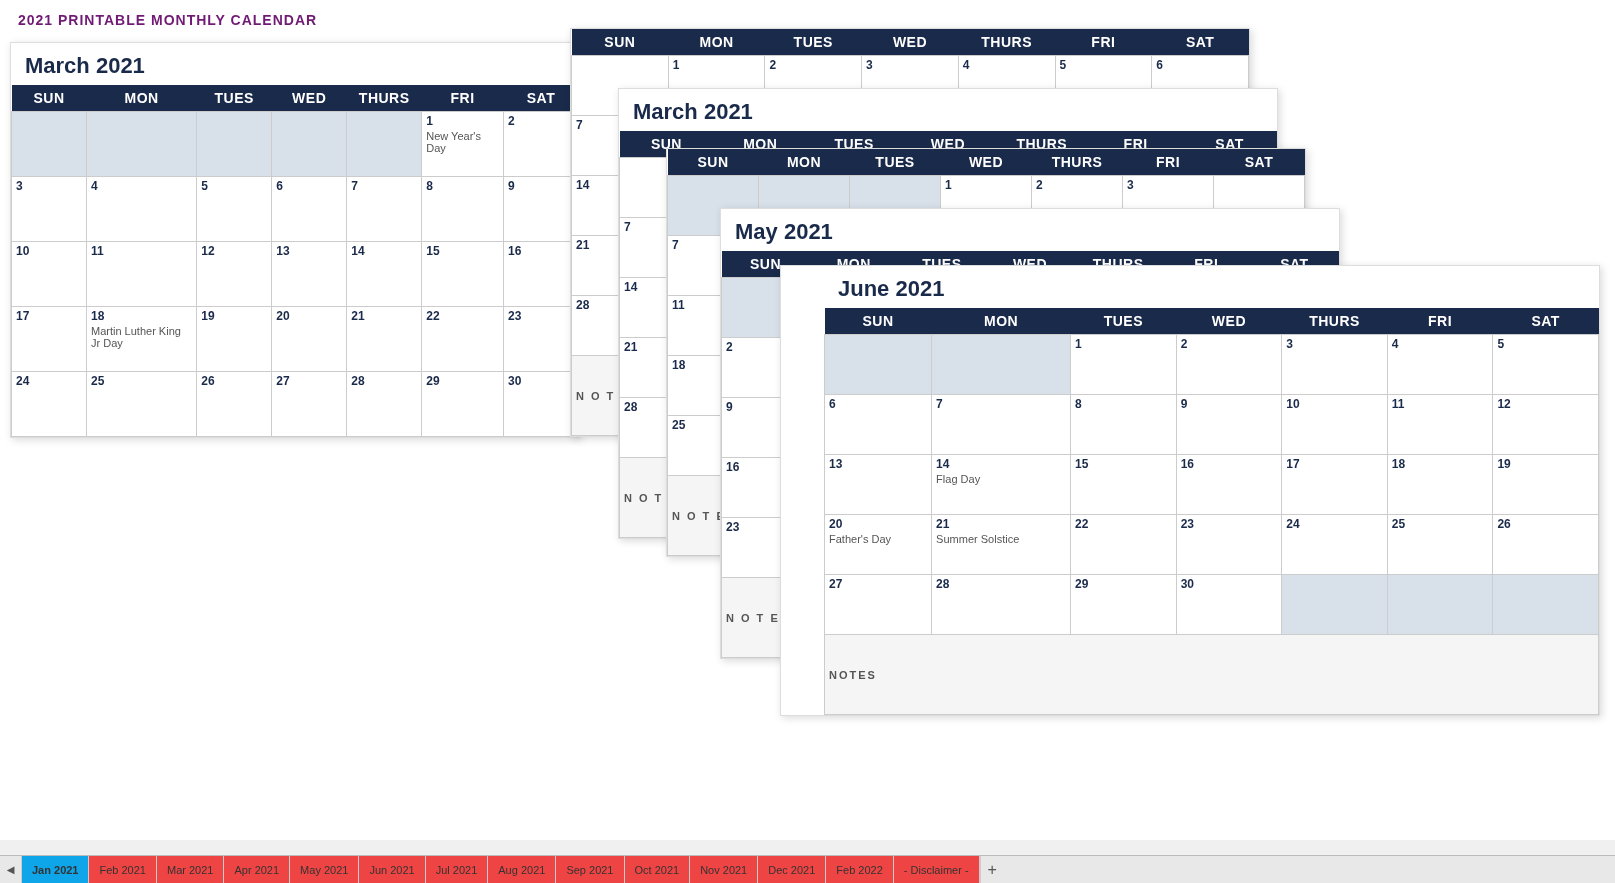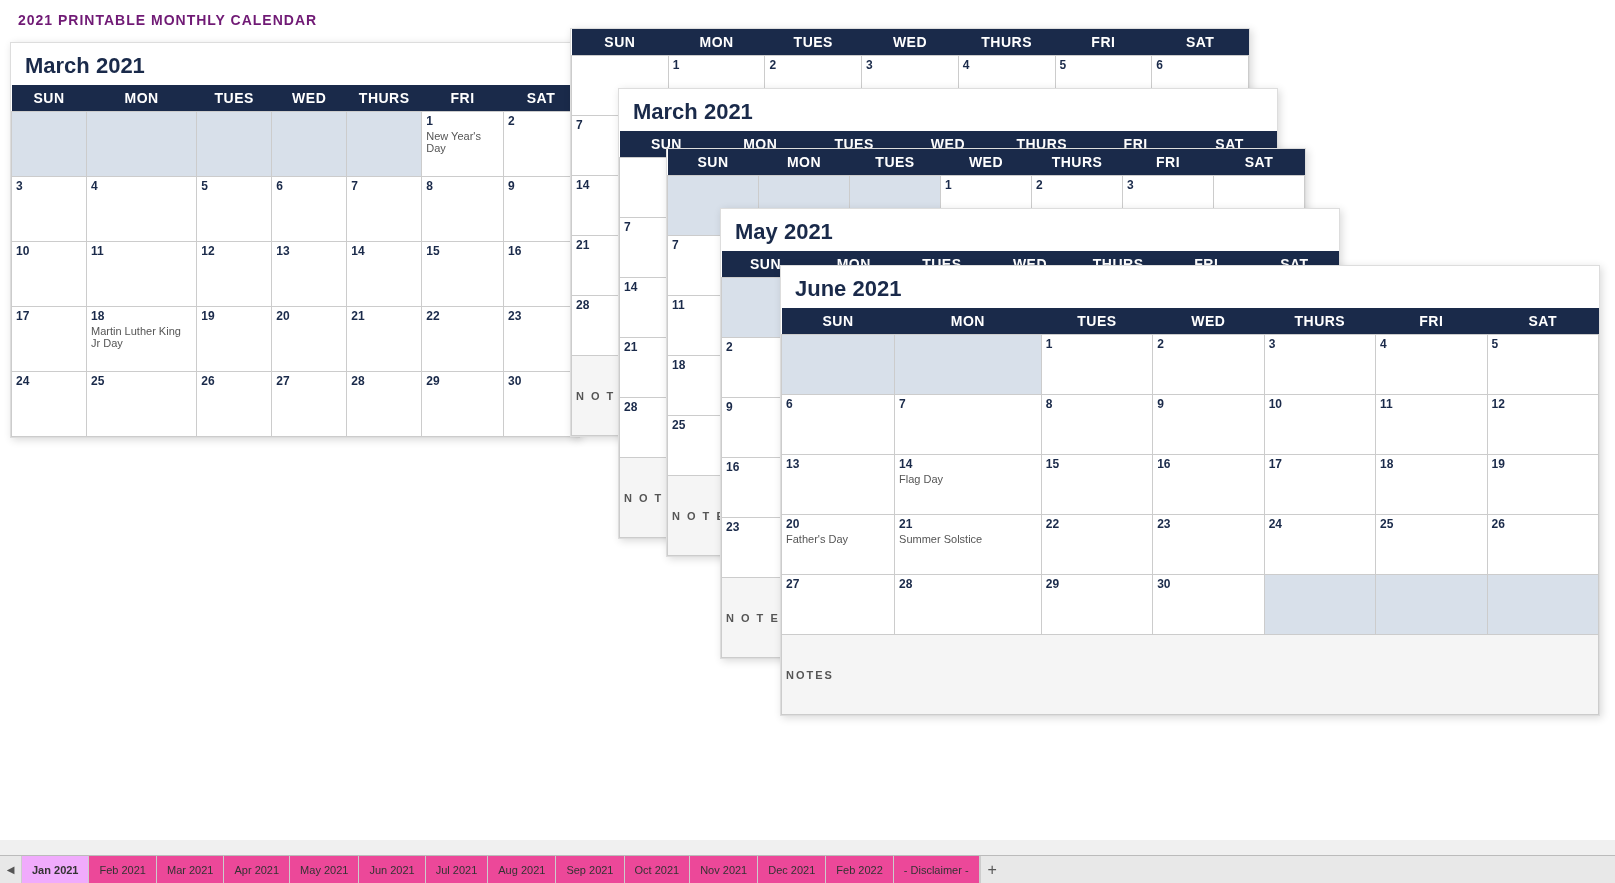--- a/index.html
+++ b/index.html
@@ -127,25 +127,25 @@
     .tab-item {
       height: 28px;
       padding: 0 10px;
       display: flex;
       align-items: center;
       font-size: 11px;
       border-right: 1px solid #ccc;
       cursor: pointer;
       white-space: nowrap;
       color: #333;
-      background: #ec4899;
+      background: #ef4444;
     }
 
     .tab-item.active {
-      background: #f0abfc;
+      background: #0ea5e9;
       border-bottom: none;
       font-weight: bold;
     }
 
     .tab-add {
       width: 24px;
       height: 28px;
       display: flex;
       align-items: center;
       justify-content: center;
@@ -165,21 +165,21 @@
     #jan-cal .cal-grid td {
       min-width: 75px;
       height: 65px;
     }
 
     
     #feb-cal { top: 28px; left: 570px; width: 680px; z-index: 2; }
     #mar-cal { top: 88px; left: 618px; width: 660px; z-index: 3; }
     #apr-cal { top: 148px; left: 666px; width: 640px; z-index: 4; }
     #may-cal { top: 208px; left: 720px; width: 620px; z-index: 5; }
-    #jun-cal { top: 265px; left: 780px; width: 820px; z-index: 6; }
+    #jun-cal { top: 265px; left: 780px; width: 820px; z-index: 6; padding-left: 43px; }
   </style>
 </head>
 <body>
 
 <div class="main-area">
 
   <div class="page-title">2021 PRINTABLE MONTHLY CALENDAR</div>
 
   <div class="calendar-card" id="jan-cal">
     <div class="cal-month-title">March 2021</div>

